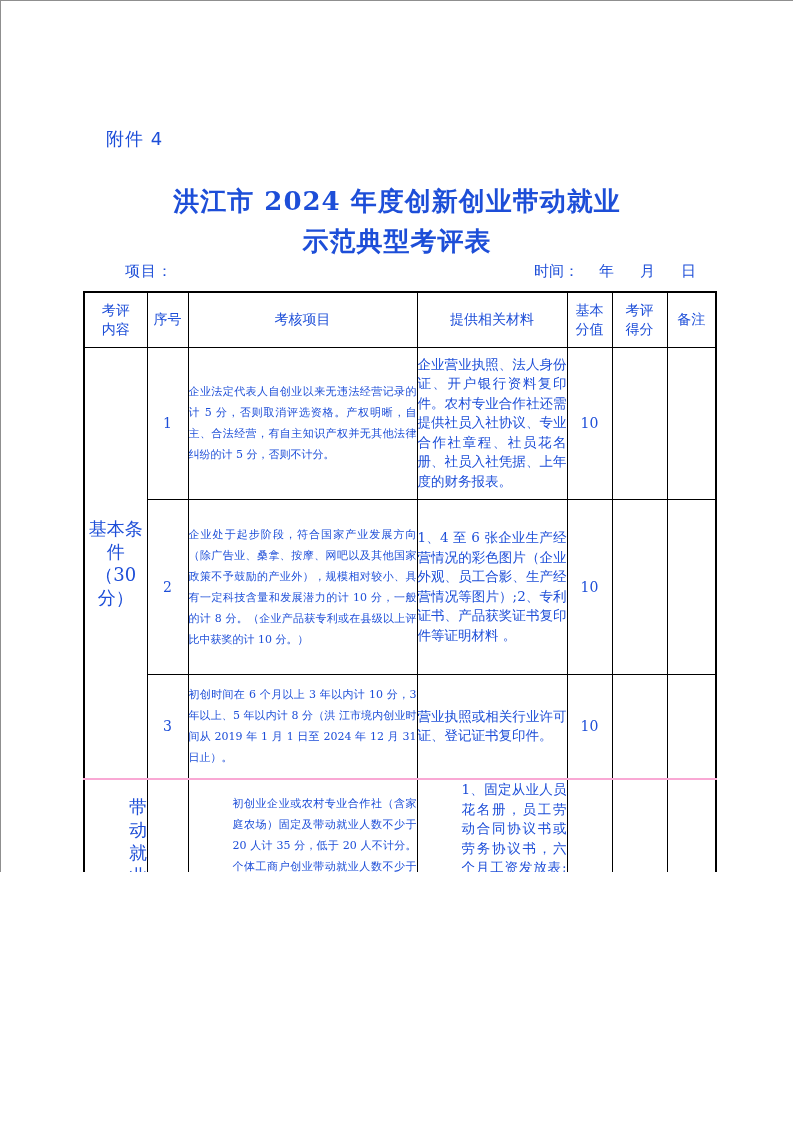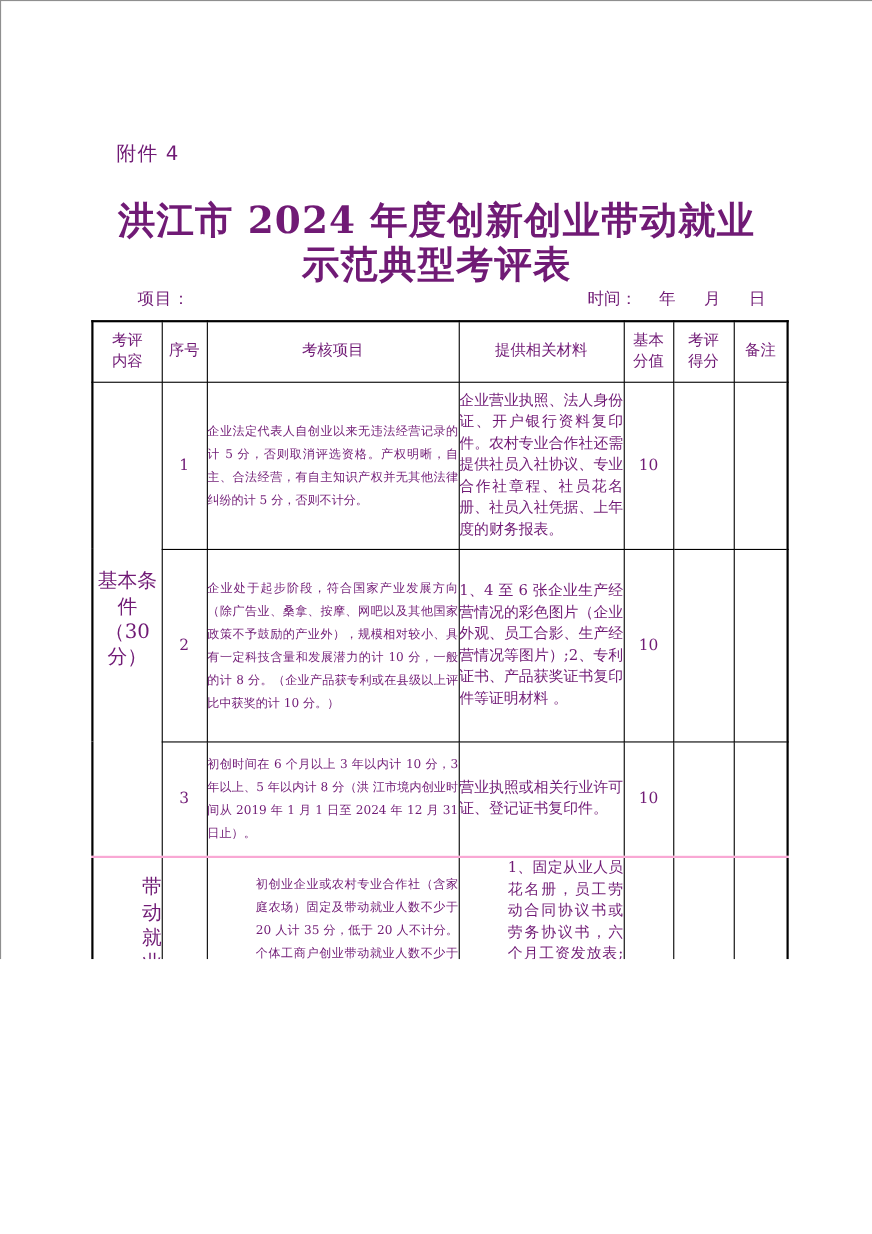--- a/index.html
+++ b/index.html
@@ -5,39 +5,39 @@
   html, body { margin: 0; padding: 0; background: #ffffff; }
   .page {
     position: relative;
     width: 793px;
     height: 872px;
     background: #ffffff;
     box-sizing: border-box;
     border-top: 1px solid #8f8f8f;
     border-left: 1px solid #8f8f8f;
     font-family: "DejaVu Serif", "Liberation Serif", serif;
-    color: #701a75;
+    color: #1d4ed8;
     overflow: hidden;
   }
   .attachment {
     position: absolute;
     left: 105px;
     top: 126px;
     font-size: 18px;
     font-family: "DejaVu Sans", "Liberation Sans", sans-serif;
     letter-spacing: 1px;
   }
   .doc-title {
     position: absolute;
     left: 0;
     top: 180px;
     width: 100%;
     text-align: center;
     font-weight: bold;
-    font-size: 34px;
+    font-size: 26px;
     line-height: 40px;
     letter-spacing: 1px;
   }
   .meta-line { position: absolute; top: 261px; left: 0; width: 100%; font-size: 15px; }
   .meta-project { position: absolute; left: 124px; top: 0; letter-spacing: 1px; }
   .meta-time { position: absolute; left: 533px; top: 0; }
   .meta-time .gap1 { margin-left: 20px; }
   .meta-time .gap2 { margin-left: 26px; }
   table.score-table {
     position: absolute;

